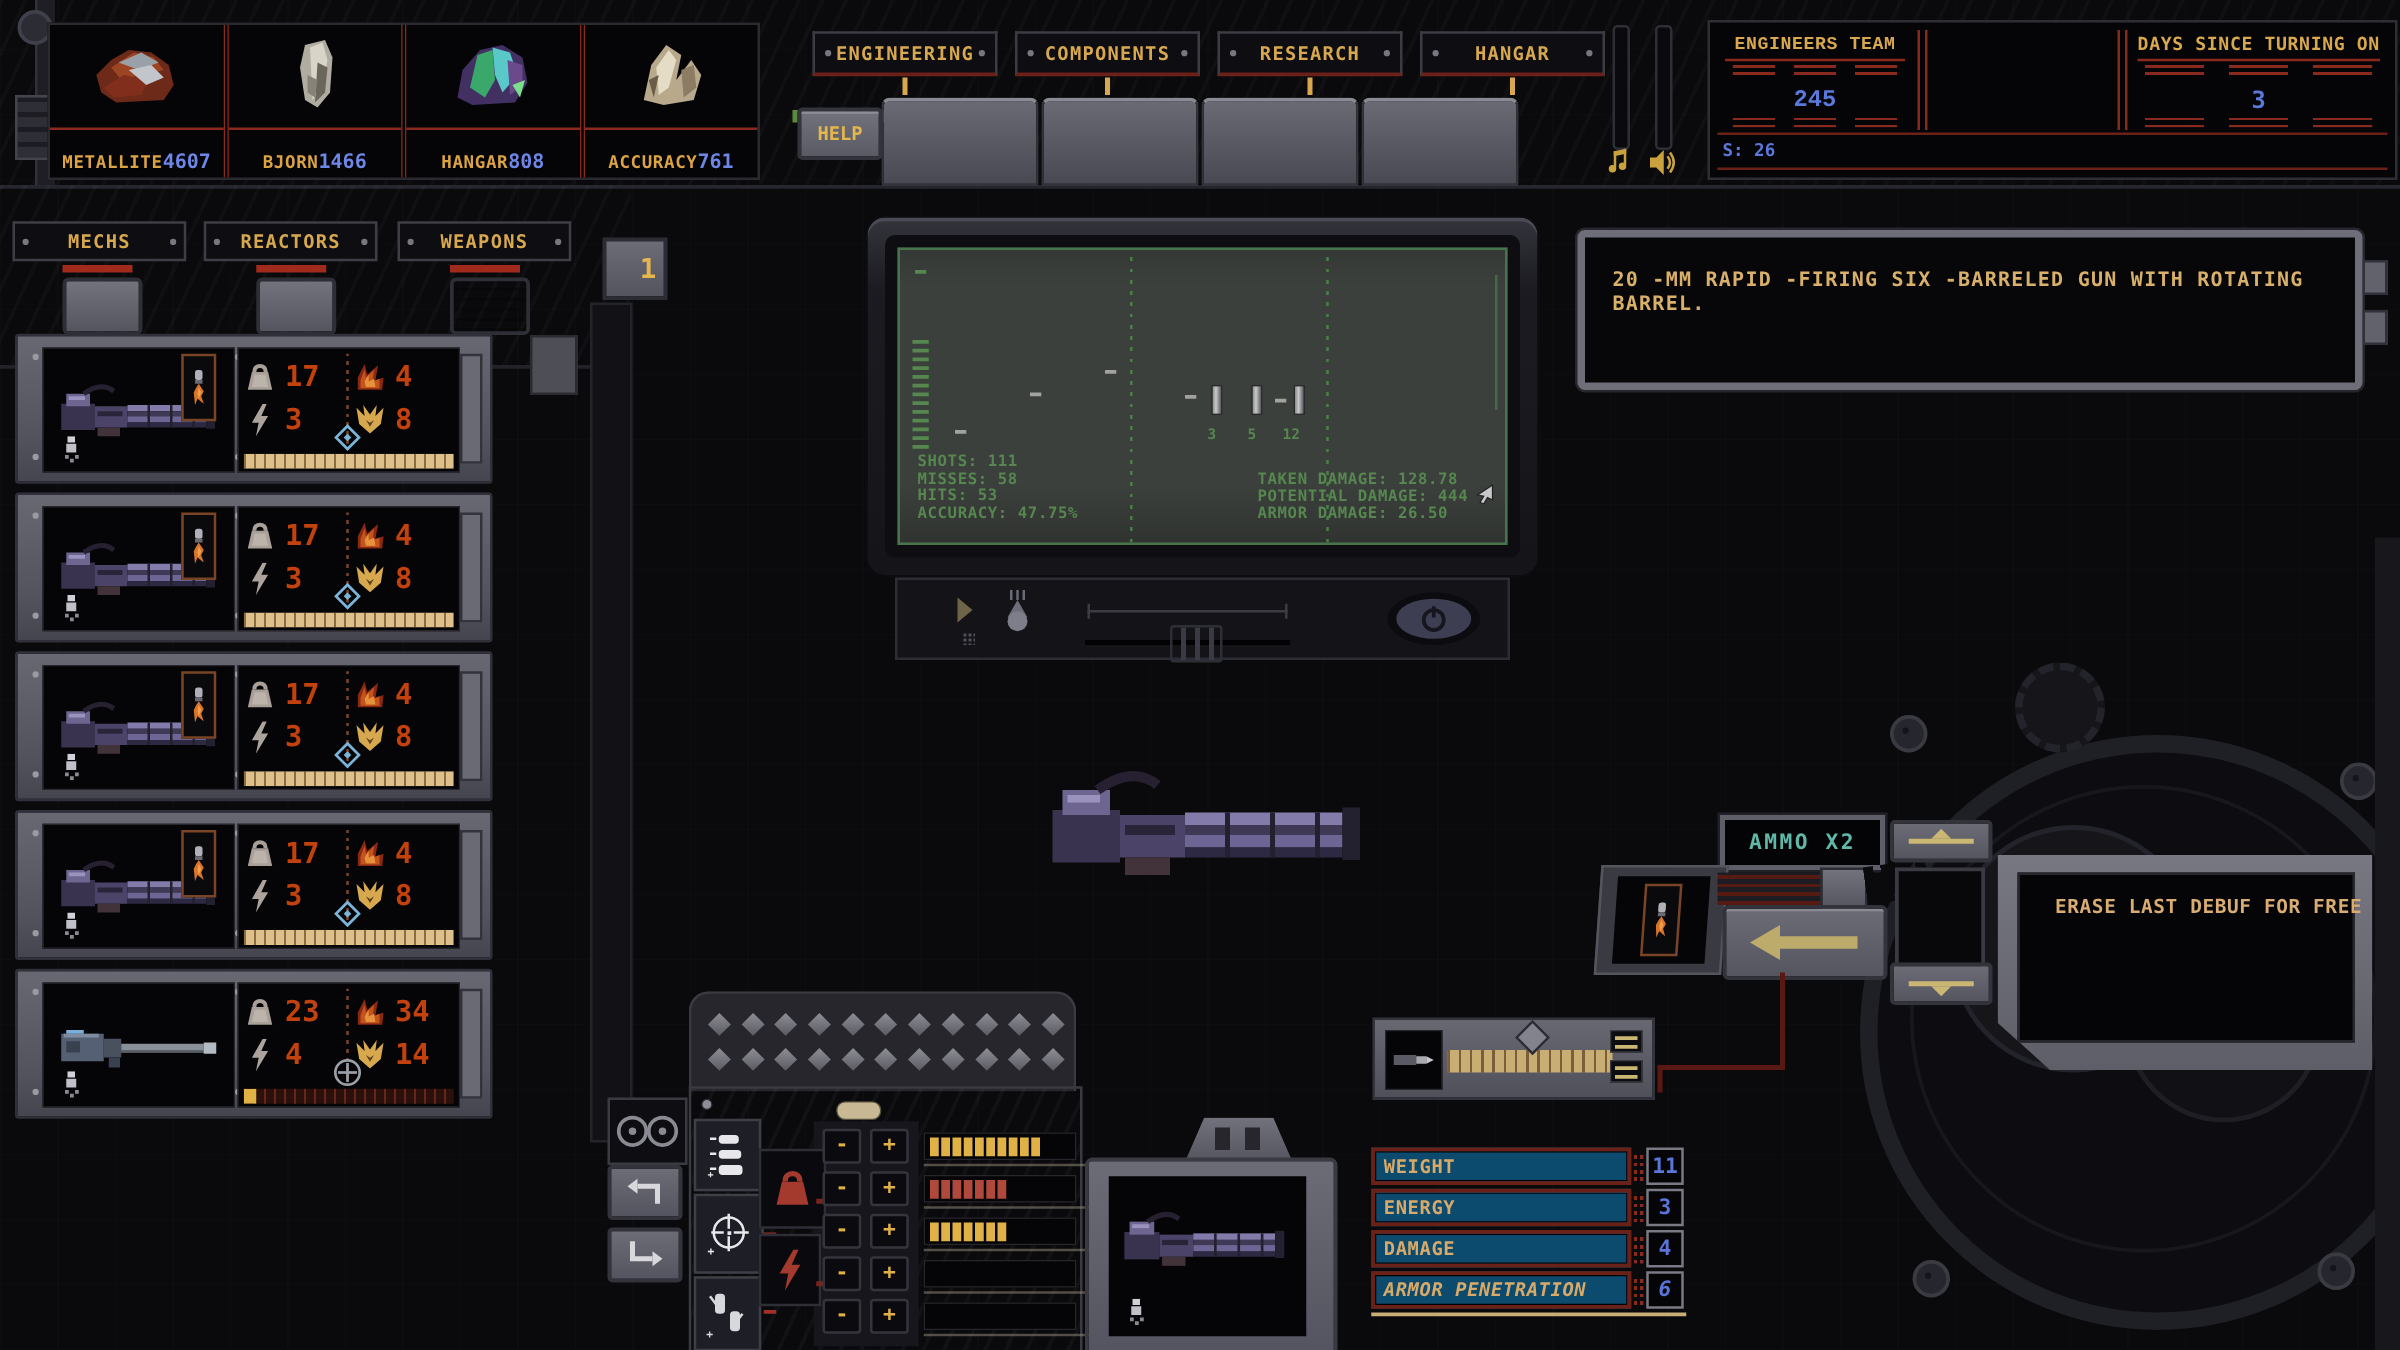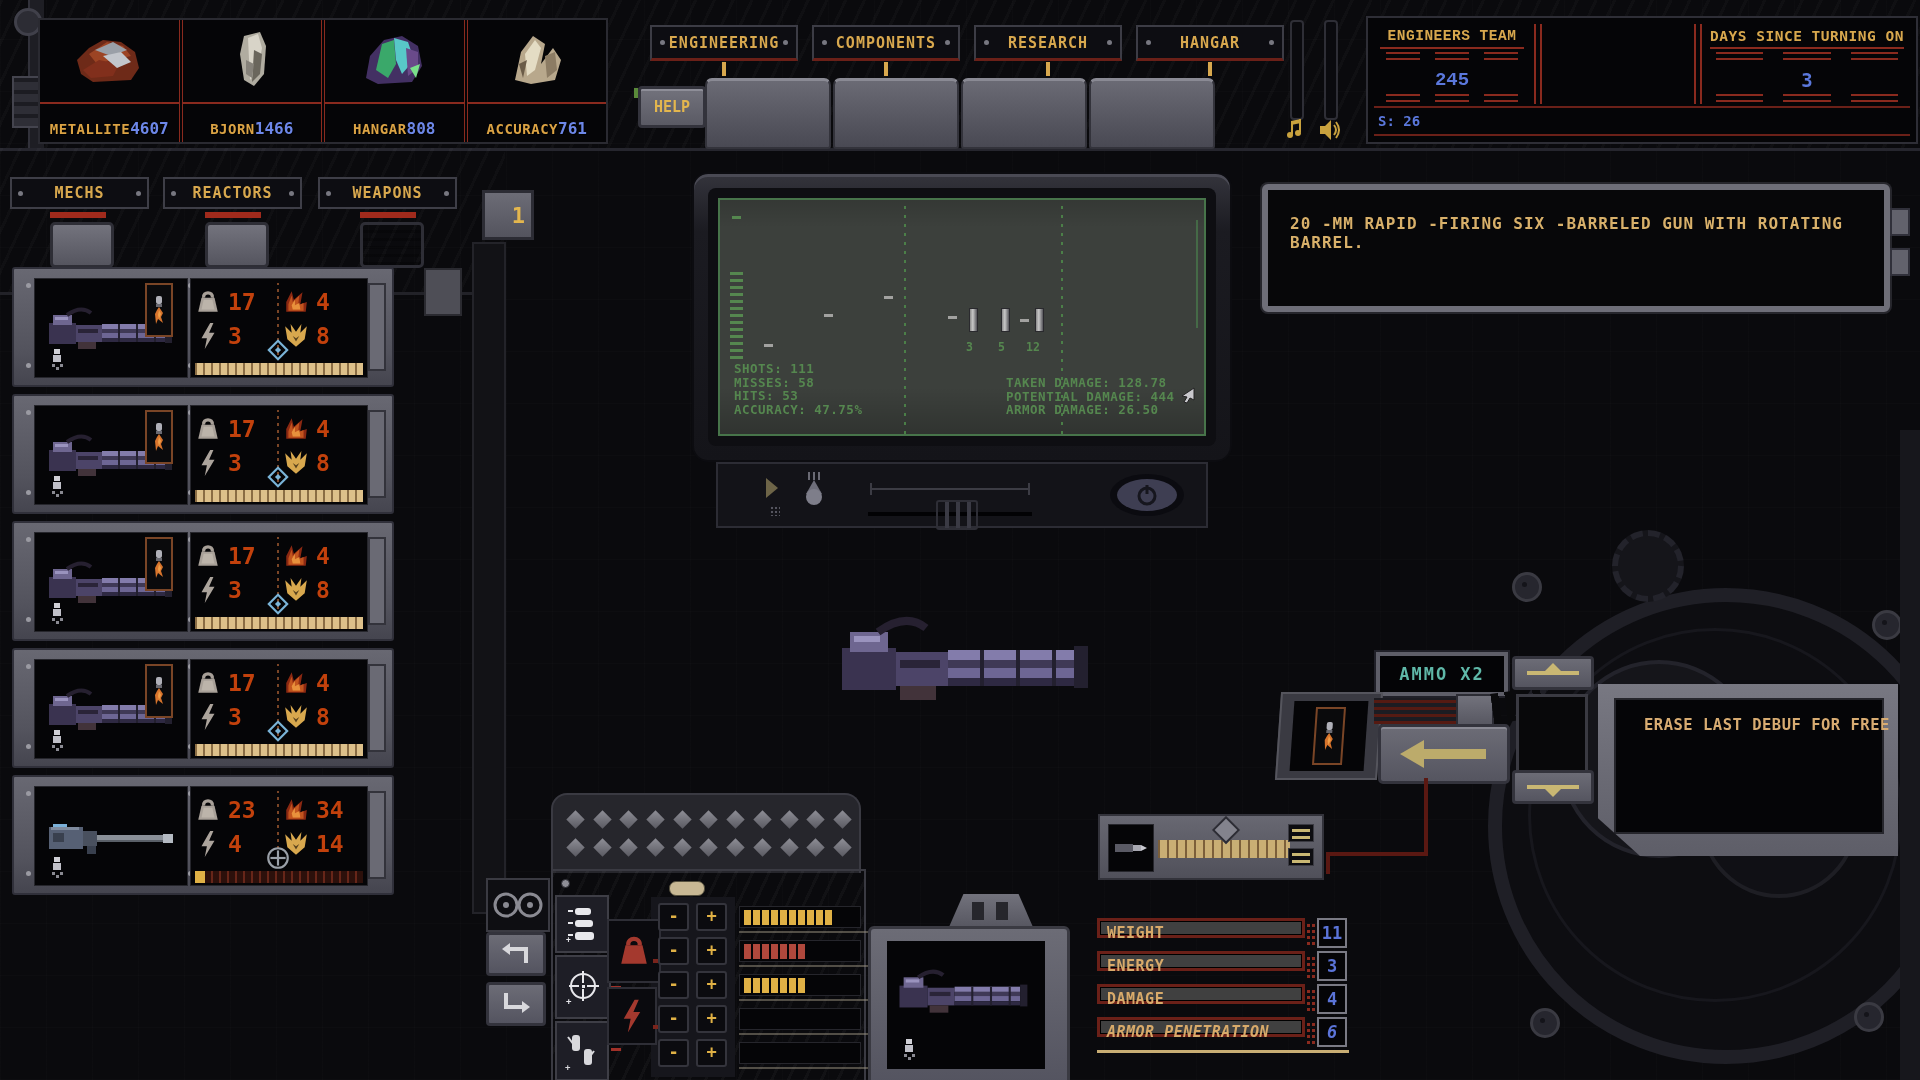--- a/index.html
+++ b/index.html
@@ -194,21 +194,21 @@
     display:flex;align-items:center;justify-content:center;}
   .gauge .grule{position:absolute;left:58px;top:24px;width:132px;height:18px;background:#c9ae74;
     background-image:repeating-linear-gradient(90deg,rgba(60,30,10,.55) 0 2px,transparent 2px 9px);}
   .gauge .knob{position:absolute;left:116px;top:4px;width:16px;height:16px;background:#83838d;border:2px solid #2c2c34;
     transform:rotate(45deg);cursor:grab;}
   .gauge .gk{position:absolute;right:8px;width:24px;height:16px;background:#0d0d11;border:1px solid #3a3a42;}
   .gauge .gk i{margin:4px 3px;height:3px;background:#c9b773;}
 
   
   .stbl-row{left:1097px;width:250px;height:30px;}
-  .stbl-label{position:absolute;left:0;top:0;width:208px;height:20px;background:#404040;
+  .stbl-label{position:absolute;left:0;top:0;width:208px;height:30px;background:#0c4a6e;
     border:3px solid #6b2018;box-sizing:border-box;box-shadow:inset 0 0 0 1px #000;
     color:#d8aa6a;font-size:15px;line-height:24px;padding-left:7px;letter-spacing:.5px;}
   .stbl-dots{position:absolute;left:210px;top:3px;width:8px;height:24px;
     background:repeating-linear-gradient(0deg,#8a2a1e 0 3px,transparent 3px 6px);
     -webkit-mask:linear-gradient(90deg,#000 0 3px,transparent 3px 5px,#000 5px 8px);
             mask:linear-gradient(90deg,#000 0 3px,transparent 3px 5px,#000 5px 8px);}
   .stbl-val{position:absolute;left:220px;top:0;width:30px;height:30px;background:#050507;
     border:2px solid #7a7a84;box-sizing:border-box;color:#5b74d8;font-size:17px;
     display:flex;align-items:center;justify-content:center;}
   .stbl-base{left:1097px;top:1050px;width:252px;height:3px;background:#c9ae74;}

